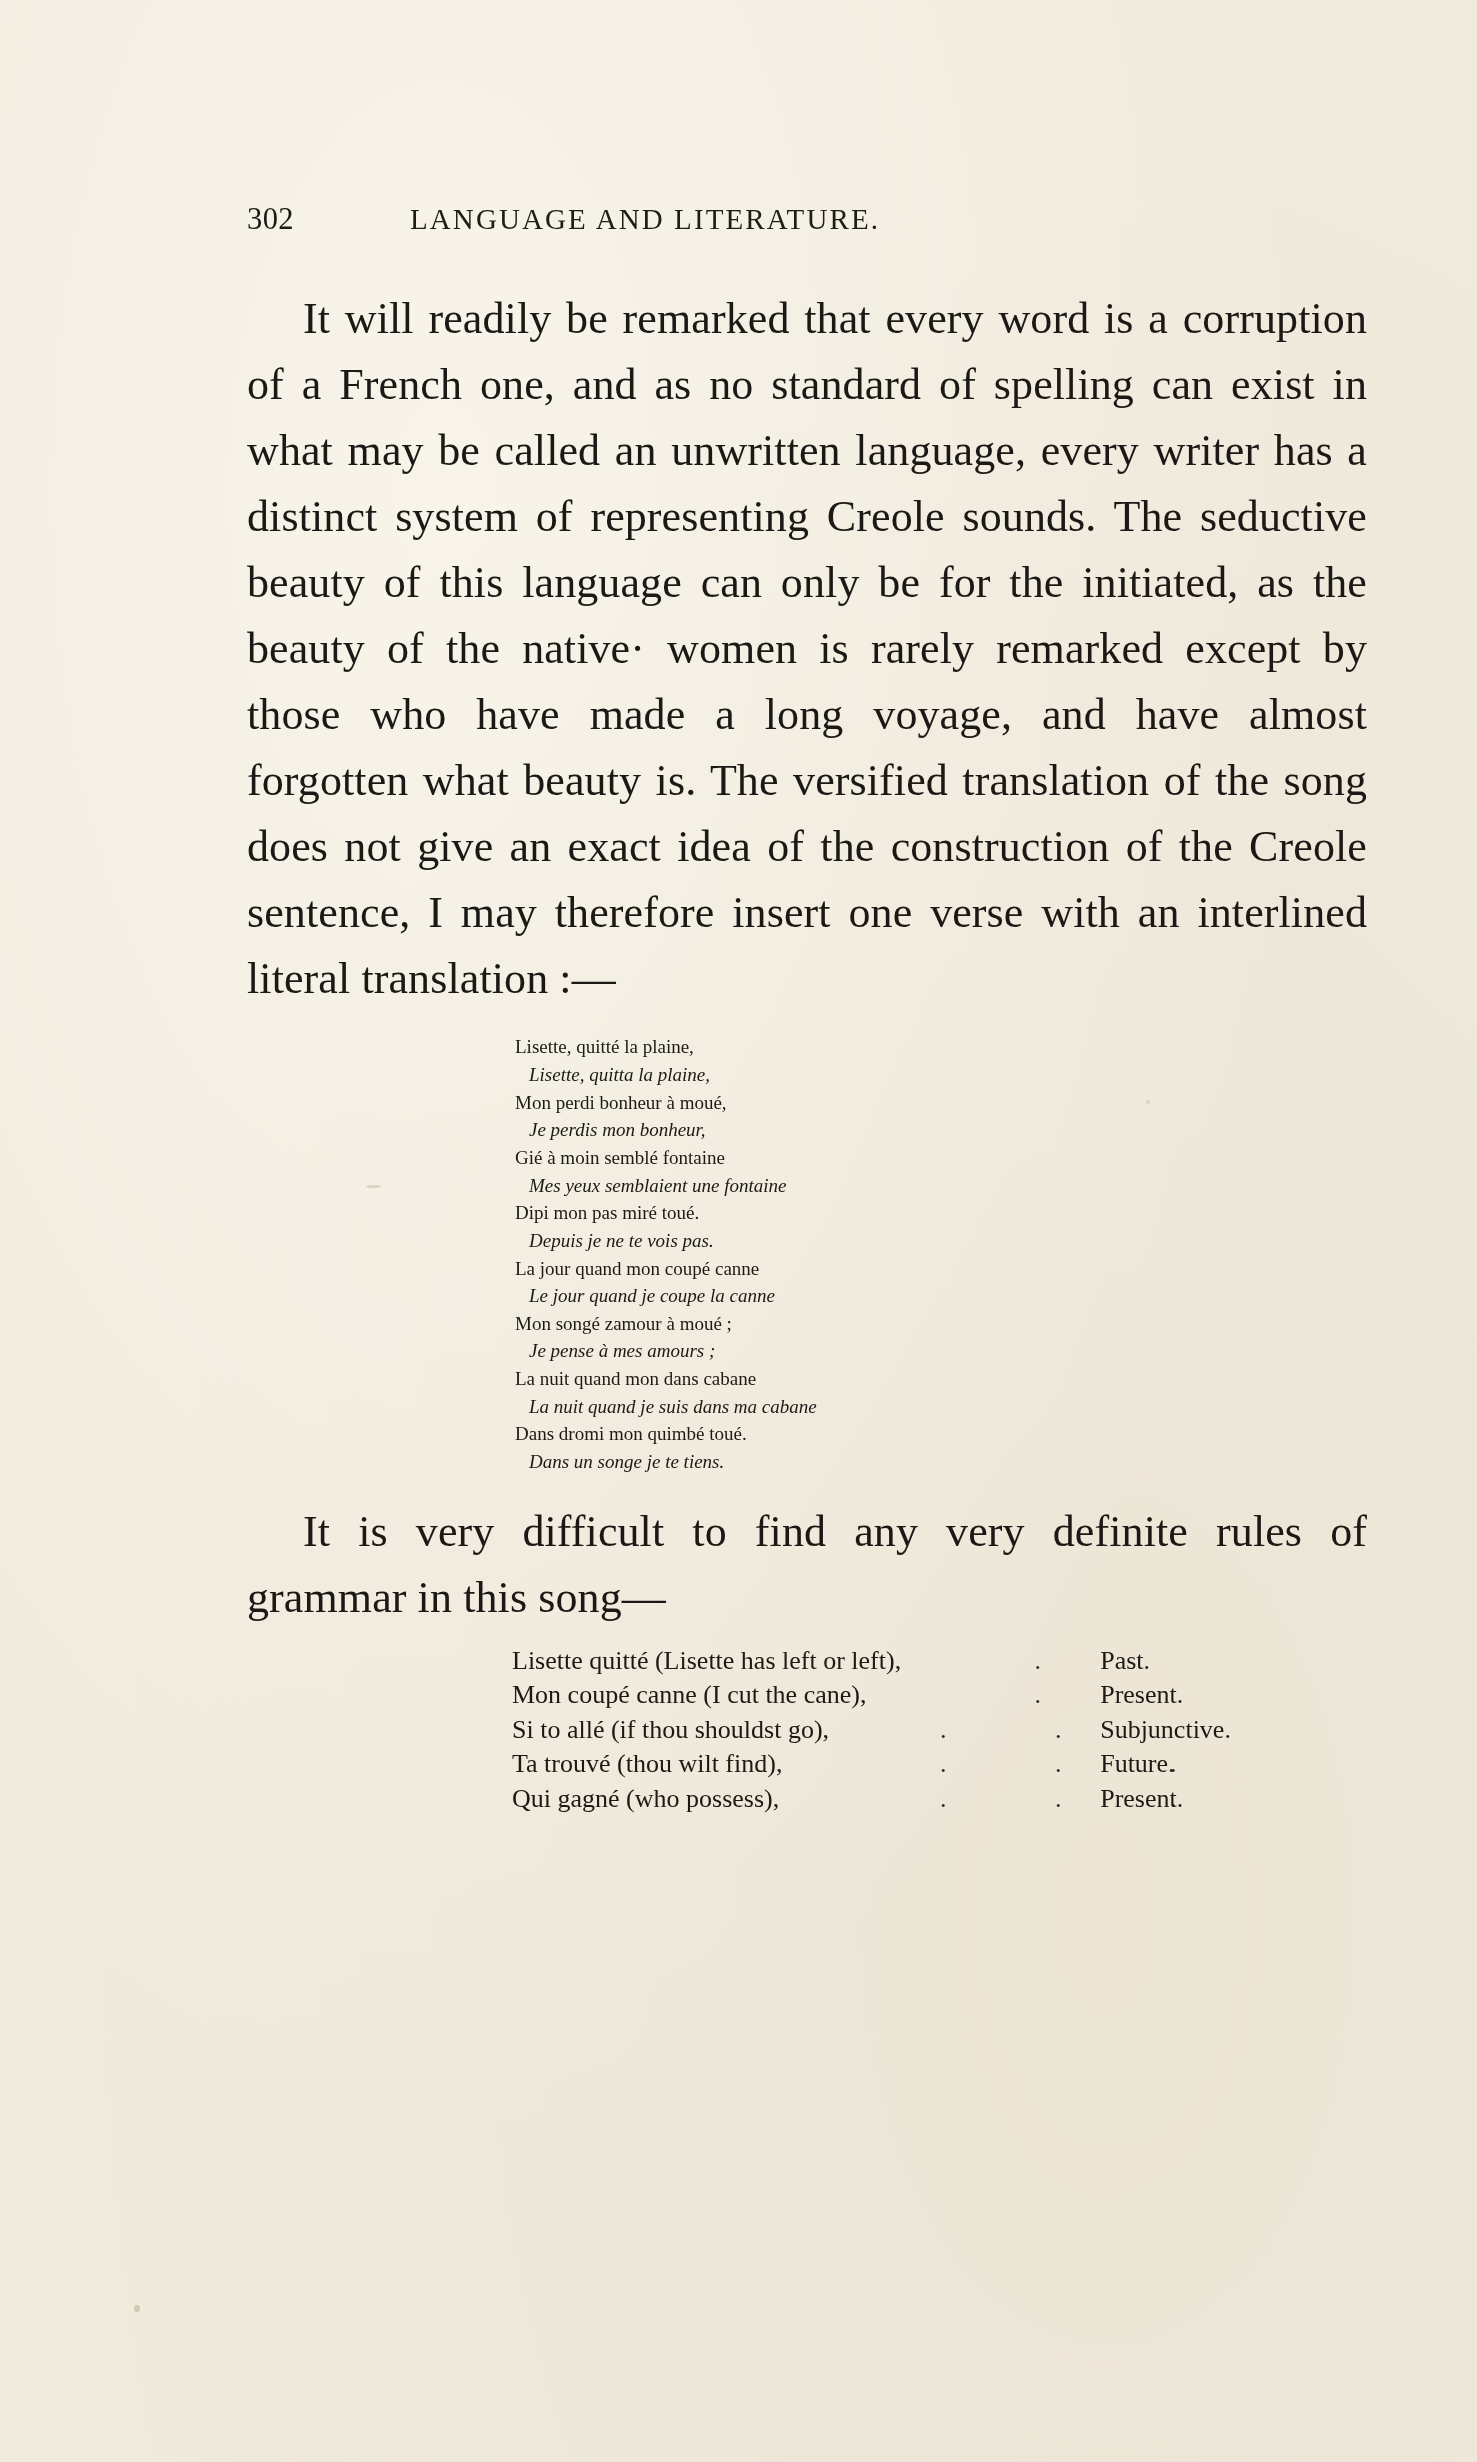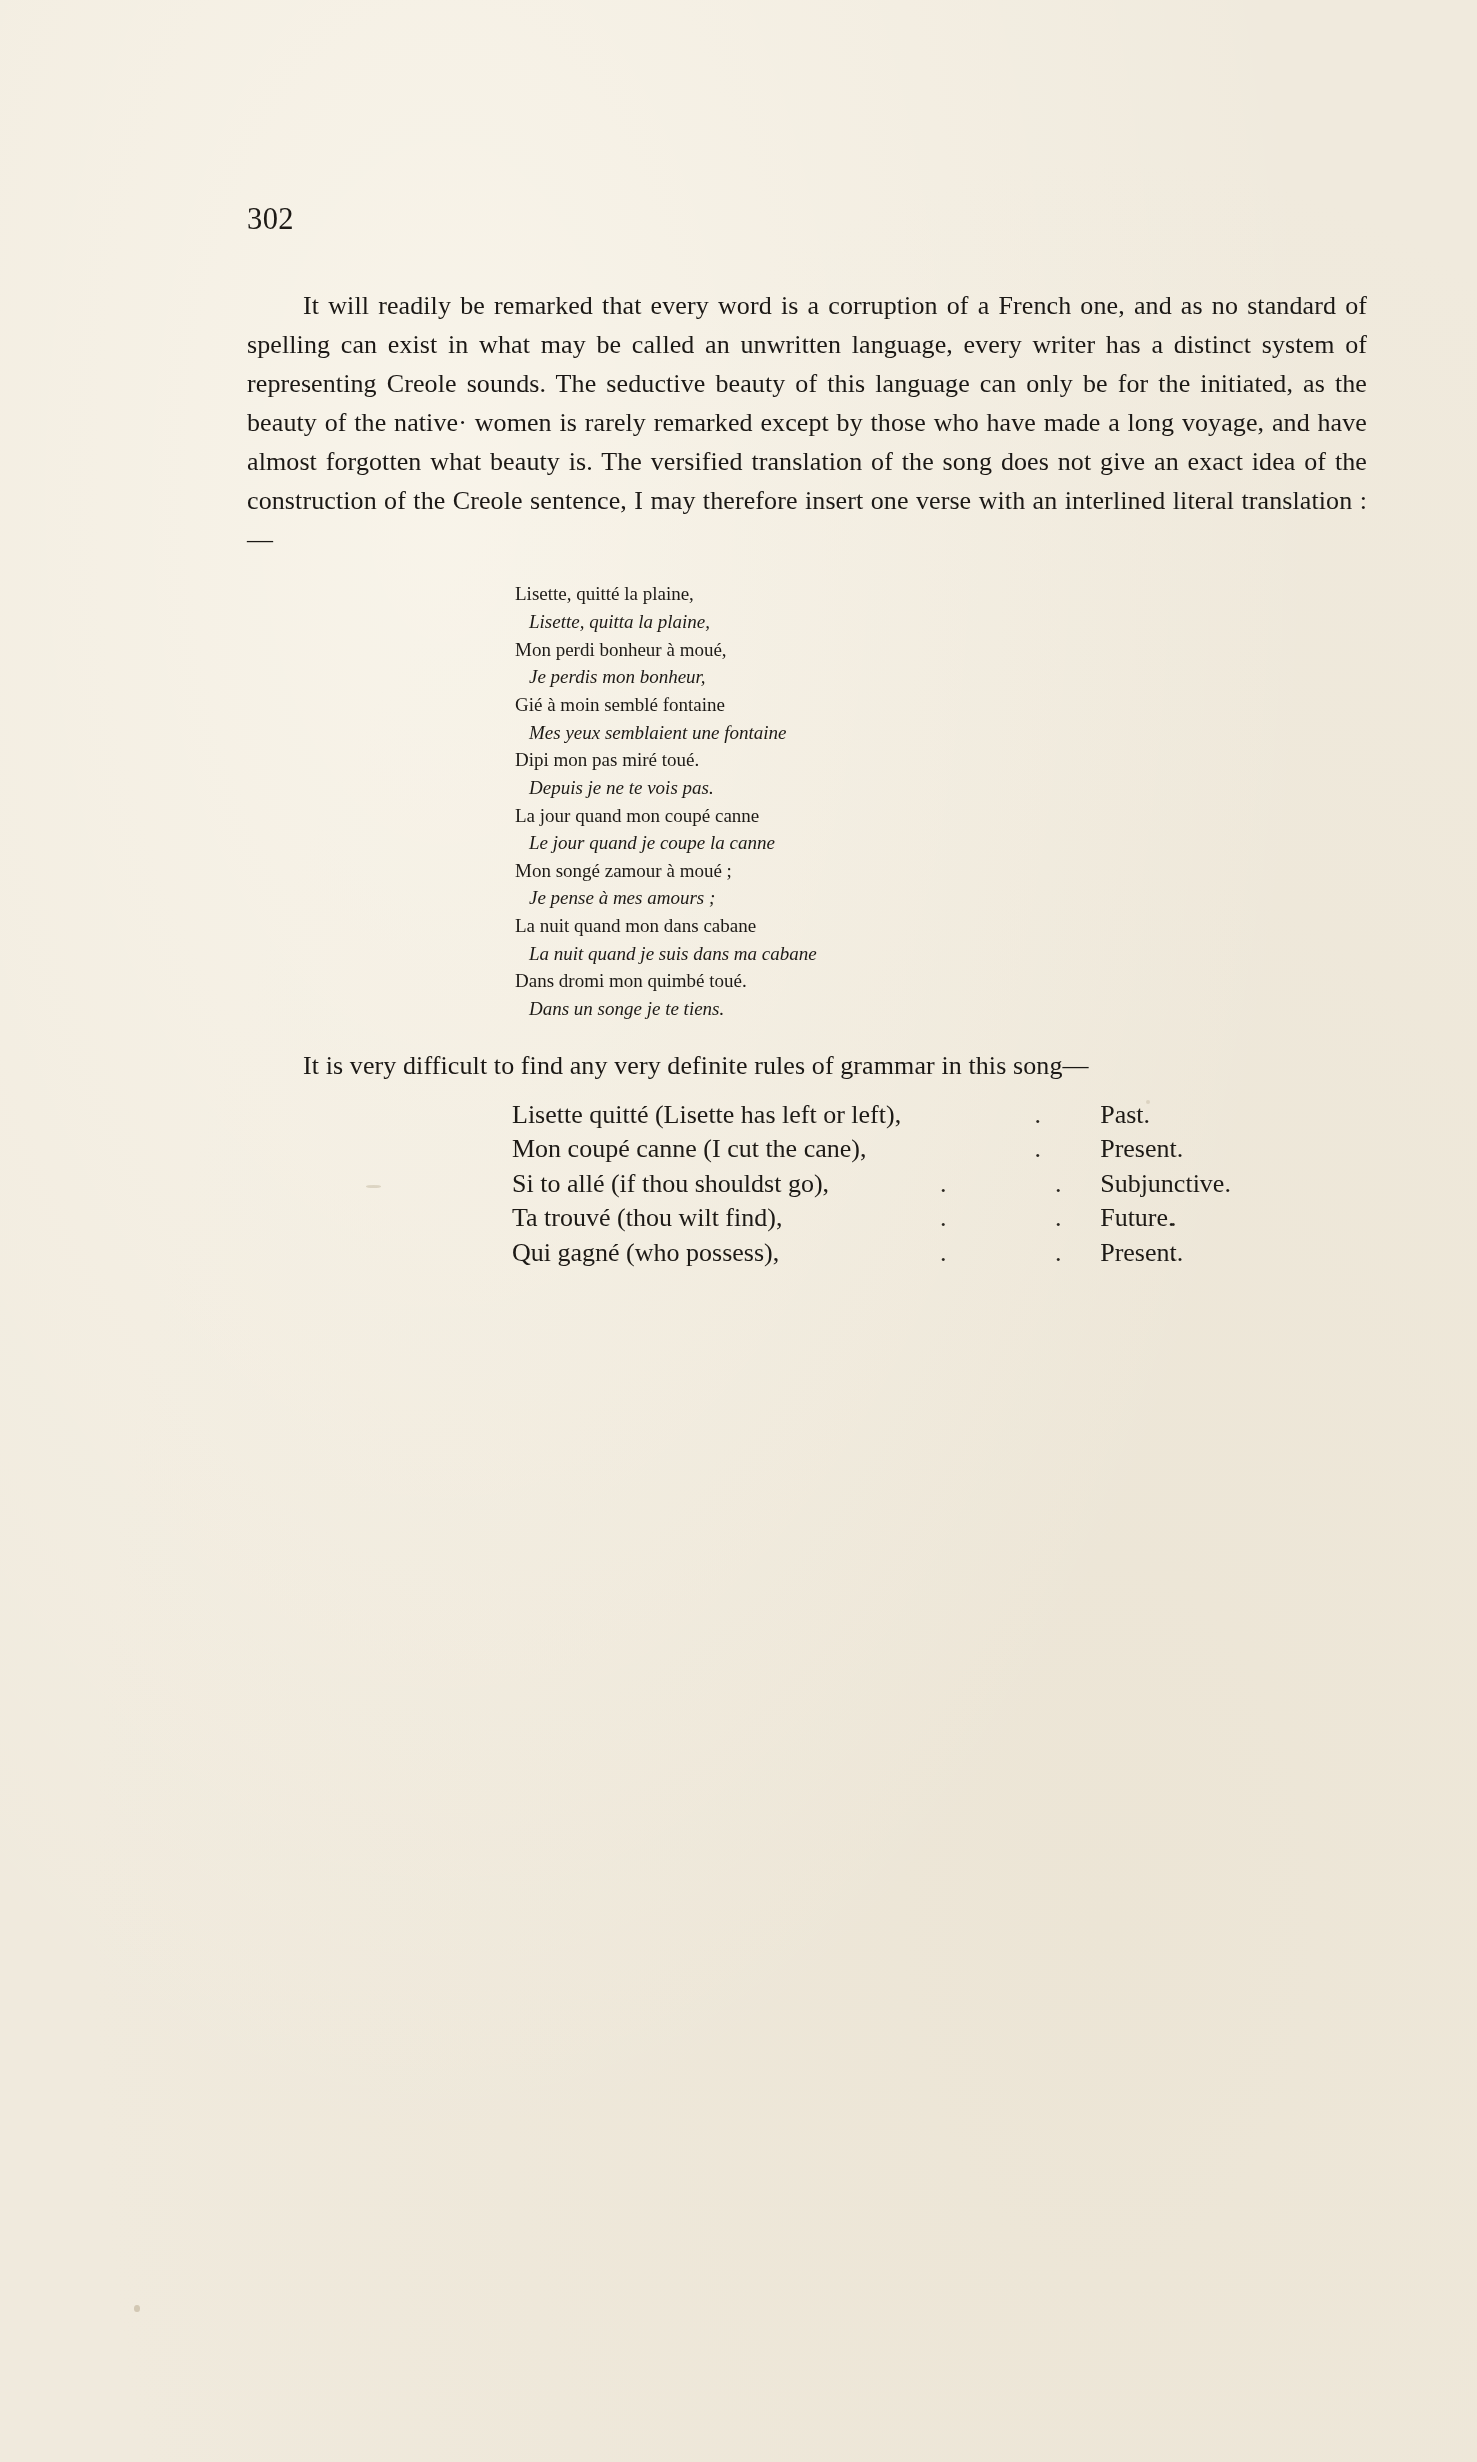--- a/index.html
+++ b/index.html
@@ -48,21 +48,21 @@
     width: 119px;
     flex: none;
   }
   .head-title {
     font-size: 29px;
     letter-spacing: 2.1px;
     color: #201d18;
   }
   
   .para {
-    font-size: 26px;
+    font-size: 44px;
     line-height: 1.50;
     text-align: justify;
     text-indent: 56px;
     margin: 16px 0 5px 0;
     color: #1b1815;
     letter-spacing: 0.1px;
   }
   
   .verse {
     margin: 21.4px 0 18px 0;
@@ -115,20 +115,21 @@
 <div class="page">
 
   <div class="speck" style="left:134px;top:2305px;width:5.8px;height:7.4px;"></div>
   <div class="speck" style="left:1146px;top:1100px;width:4.1px;height:4.1px;opacity:0.35;"></div>
   <div class="speck" style="left:366px;top:1185px;width:15px;height:2.5px;opacity:0.4;"></div>
 
   <div class="content">
 
     <div class="header">
       <span class="folio">302</span>
+      <span class="head-title">LANGUAGE AND LITERATURE.</span>
     </div>
 
     <p class="para">It will readily be remarked that every word is a corruption of a French one, and as no standard of spelling can exist in what may be called an unwritten language, every writer has a distinct system of representing Creole sounds. The seductive beauty of this language can only be for the initiated, as the beauty of the native· women is rarely remarked except by those who have made a long voyage, and have almost forgotten what beauty is. The versified translation of the song does not give an exact idea of the construction of the Creole sentence, I may therefore insert one verse with an interlined literal translation :—</p>
 
     <div class="verse">
       <div class="line">Lisette, quitté la plaine,</div>
       <div class="line gloss">Lisette, quitta la plaine,</div>
       <div class="line">Mon perdi bonheur à moué,</div>
       <div class="line gloss">Je perdis mon bonheur,</div>
       <div class="line">Gié à moin semblé fontaine</div>

